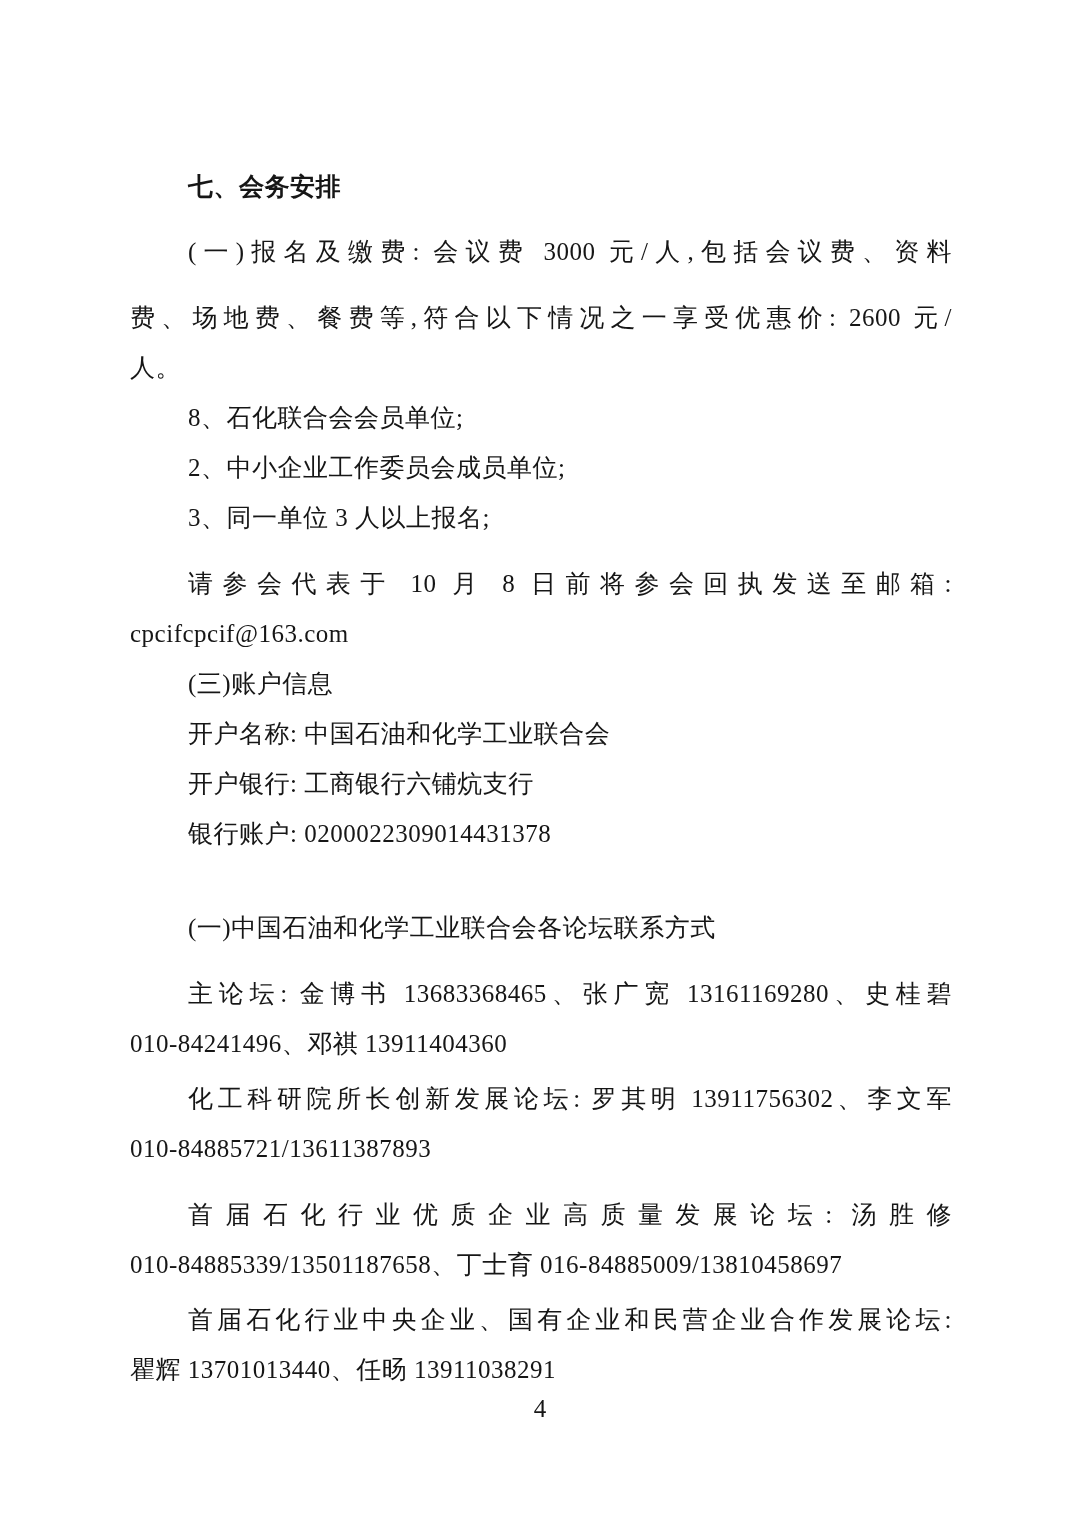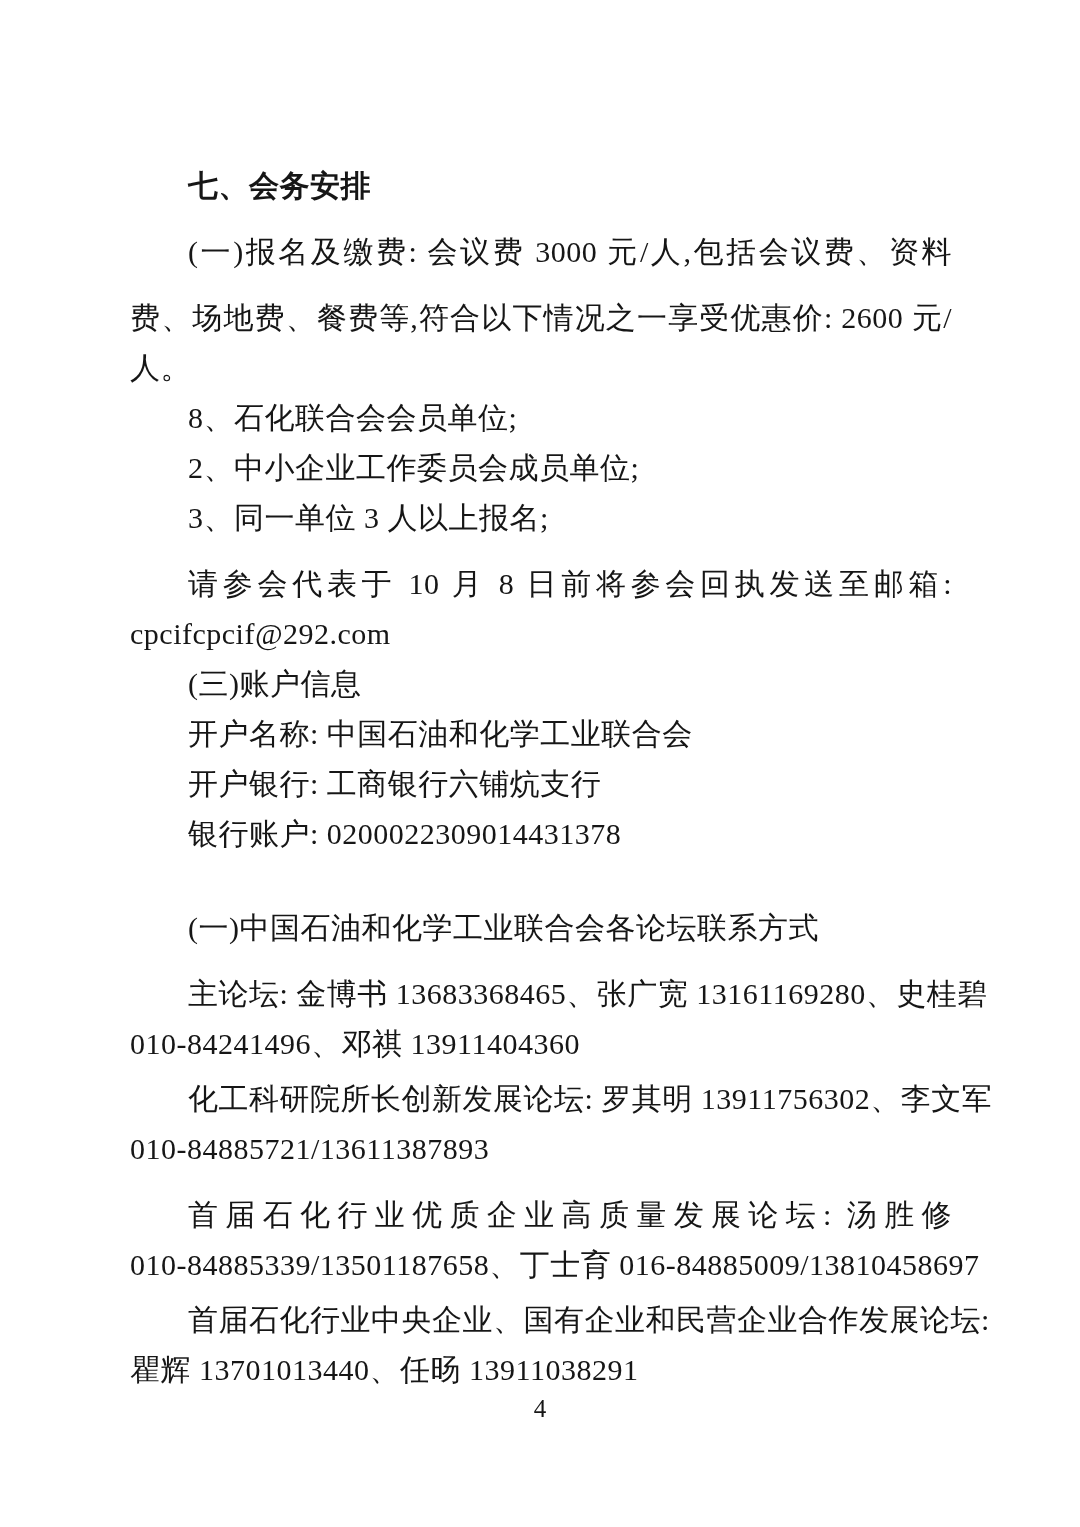--- a/index.html
+++ b/index.html
@@ -10,21 +10,21 @@
     font-family: "Liberation Serif", "DejaVu Serif", serif;
     position: relative;
     overflow: hidden;
   }
   .page-body {
     position: absolute;
     top: 161px; left: 130px;
     width: 822px;
   }
   .line {
-    font-size: 30px;
+    font-size: 25px;
     line-height: 50px;
     height: 50px;
     white-space: nowrap;
     letter-spacing: 0.5px;
   }
   .ind { text-indent: 58px; }
   .just { text-align: justify; text-align-last: justify; margin-top: 16px; }
   .hd {
     font-family: "Liberation Sans", "DejaVu Sans", sans-serif;
     font-weight: 700;
@@ -45,21 +45,21 @@
 
 <div class="page-body">
   <div class="line hd ind">七、会务安排</div>
   <div class="line ind just">(一)报名及缴费: 会议费 3000 元/人,包括会议费、资料</div>
   <div class="line just">费、场地费、餐费等,符合以下情况之一享受优惠价: 2600 元/</div>
   <div class="line">人。</div>
   <div class="line ind">8、石化联合会会员单位;</div>
   <div class="line ind">2、中小企业工作委员会成员单位;</div>
   <div class="line ind">3、同一单位 3 人以上报名;</div>
   <div class="line ind just">请参会代表于 10 月 8 日前将参会回执发送至邮箱:</div>
-  <div class="line">cpcifcpcif@292.com</div>
+  <div class="line">cpcifcpcif@163.com</div>
   <div class="line ind">(三)账户信息</div>
   <div class="line ind">开户名称: 中国石油和化学工业联合会</div>
   <div class="line ind">开户银行: 工商银行六铺炕支行</div>
   <div class="line ind">银行账户: 0200022309014431378</div>
   <div class="line bold ind">(一)中国石油和化学工业联合会各论坛联系方式</div>
   <div class="line ind just">主论坛: 金博书 13683368465、张广宽 13161169280、史桂碧</div>
   <div class="line">010-84241496、邓祺 13911404360</div>
   <div class="line ind just mt5">化工科研院所长创新发展论坛: 罗其明 13911756302、李文军</div>
   <div class="line">010-84885721/13611387893</div>
   <div class="line ind just">首届石化行业优质企业高质量发展论坛: 汤胜修</div>

